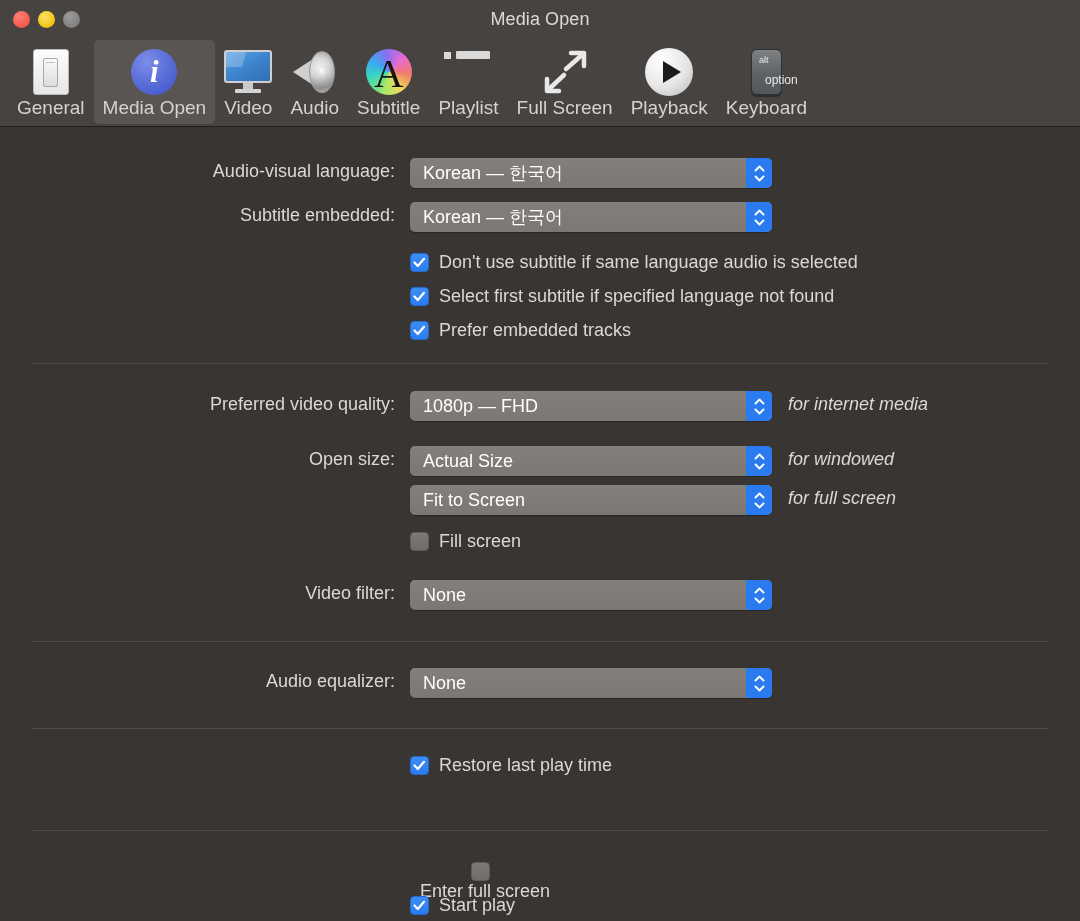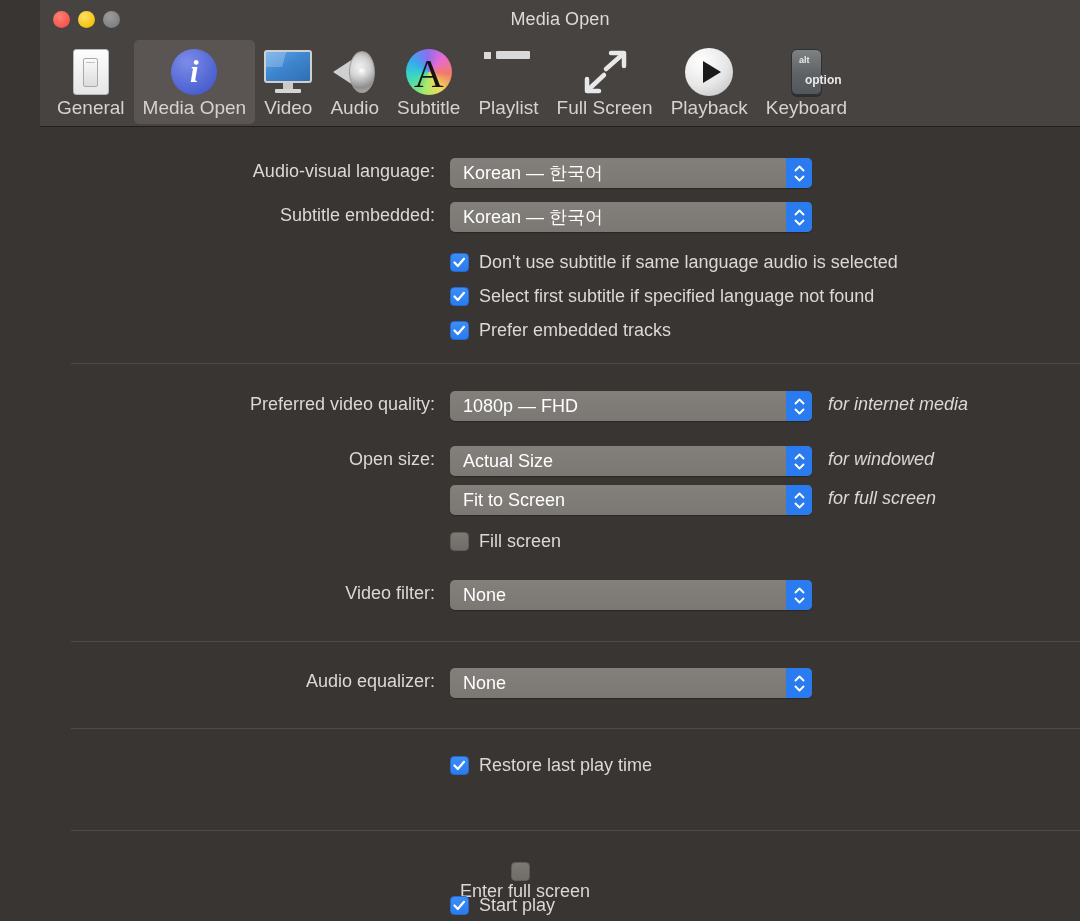--- a/index.html
+++ b/index.html
@@ -12,21 +12,20 @@
     -webkit-font-smoothing: antialiased;
   }
 
   .window {
     position: relative;
     width: 1080px;
     height: 921px;
     background: #393532;
     overflow: hidden;
     box-sizing: border-box;
-    padding-left: 40px;
   }
 
   
   .titlebar {
     position: relative;
     height: 38px;
     background: #474341;
     border-bottom: none;
   }
   .traffic {
@@ -225,21 +224,20 @@
   .ic-keyboard {
     width: 31px; height: 46px;
     border-radius: 6px;
     background: linear-gradient(#7f8285, #5f6265 55%, #53565a);
     border: 1px solid #2e3033;
     box-shadow: 0 2px 0 #2b2d2f;
     box-sizing: border-box;
     position: relative;
     color: #e9e9e9;
     font-size: 9px;
-    font-weight: bold;
   }
   .ic-keyboard .alt { position:absolute; top:5px; left:7px; }
   .ic-keyboard .opt { position:absolute; bottom:7px; left:13px; font-size: 12px; }
 
   
   .content {
     position: relative;
     height: 793px;
     background: #393532;
   }

